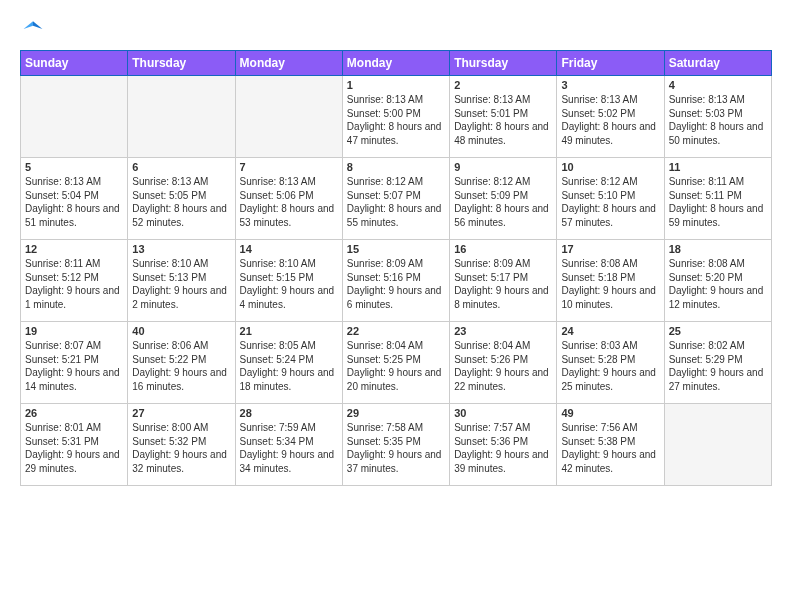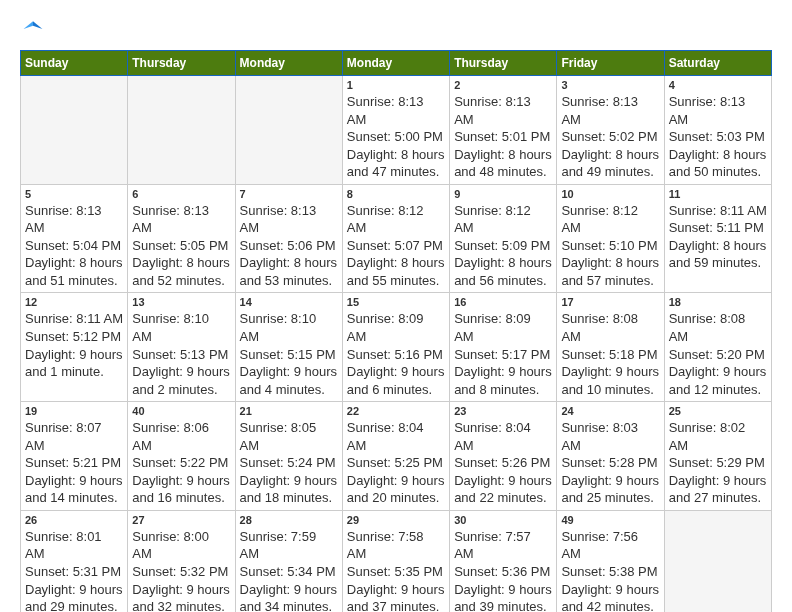--- a/index.html
+++ b/index.html
@@ -53,21 +53,21 @@
     .location {
       font-size: 14px;
       color: #555;
     }
     .calendar {
       width: 100%;
       border-collapse: collapse;
       table-layout: fixed;
     }
     .calendar th {
-      background: #4d7c0f;
+      background: #8b5cf6;
       color: #fff;
       font-size: 12px;
       font-weight: bold;
       padding: 5px 4px;
       text-align: left;
       border: 1px solid #1565c0;
     }
     .calendar td {
       border: 1px solid #ccc;
       vertical-align: top;
@@ -80,21 +80,21 @@
     .calendar td.empty {
       background: #f5f5f5;
     }
     .day-number {
       font-weight: bold;
       font-size: 11px;
       margin-bottom: 2px;
     }
     .cell-text {
       line-height: 1.35;
-      font-size: 13px;
+      font-size: 10px;
     }
   </style>
 </head>
 <body>
 
 <div class="page">
   <div class="header">
     <div class="logo">
       <div>
         <div style="display:flex;align-items:center;">

